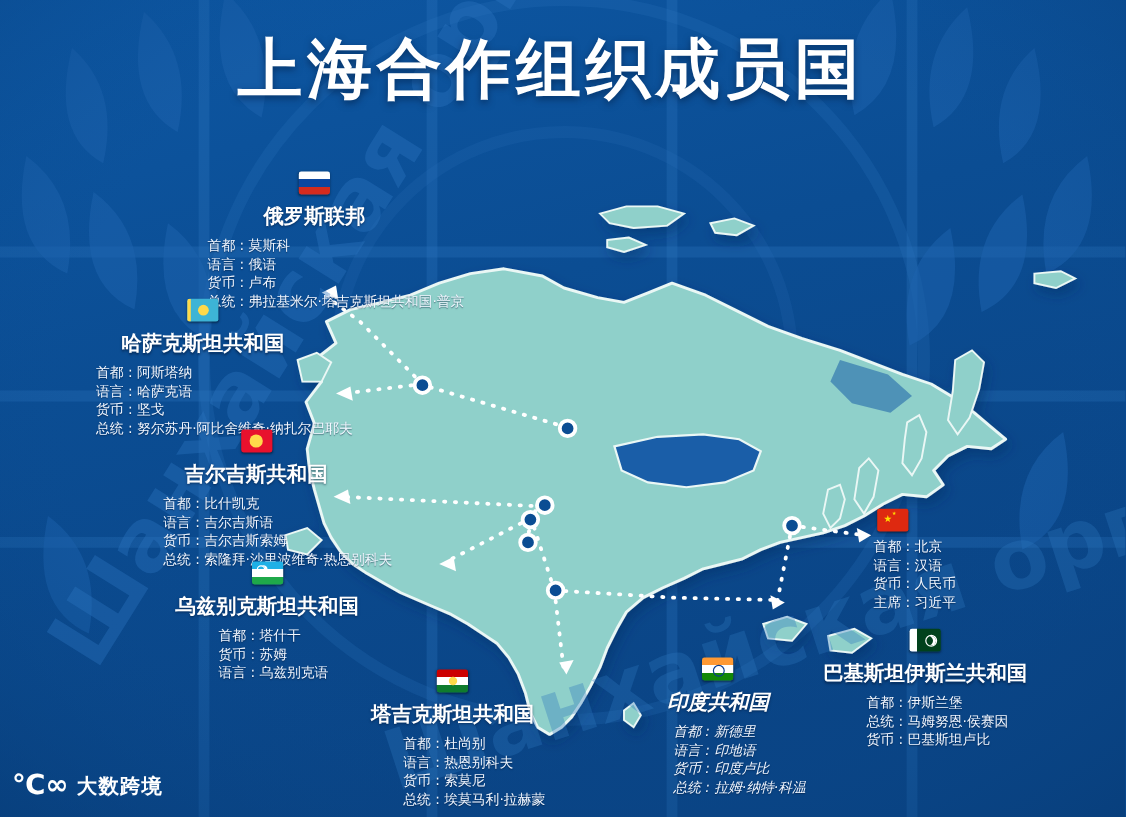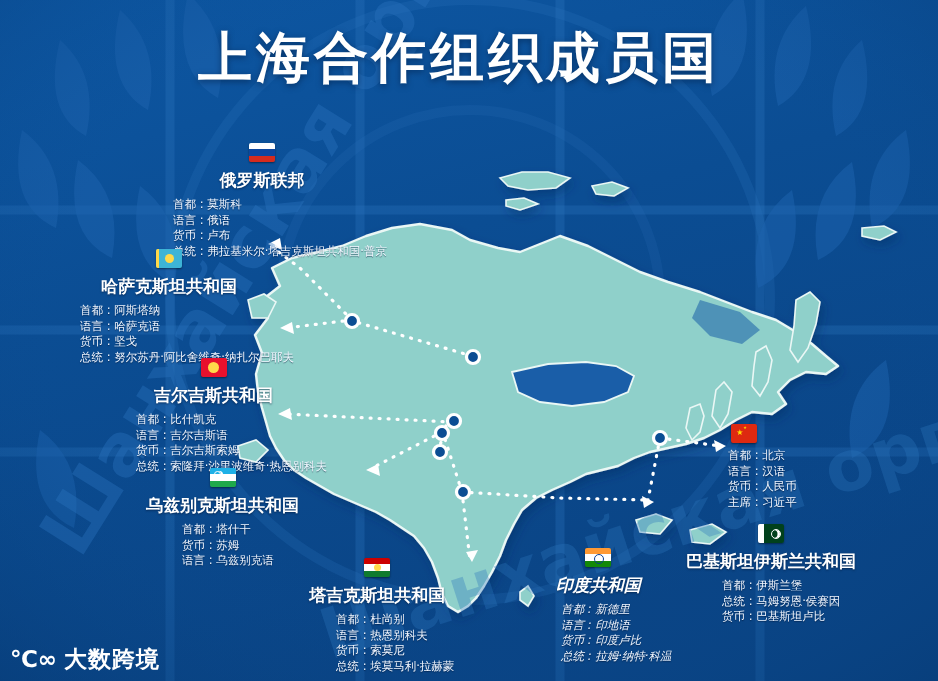--- a/index.html
+++ b/index.html
@@ -54,21 +54,21 @@
                 border-radius:50%;border:1.5px solid #0a3d91;}
   .f-cn{background:#de2910;}
   .f-cn .star{position:absolute;left:5px;top:5px;color:#ffde00;font-size:8px;line-height:8px;}
   .f-cn .star2{position:absolute;left:12px;top:2px;color:#ffde00;font-size:4px;line-height:4px;}
   .f-pk{background:linear-gradient(90deg,#ffffff 0 25%,#01411c 25% 100%);}
   .f-pk .moon{position:absolute;left:13px;top:5px;width:8px;height:8px;border-radius:50%;
               border:1.5px solid #ffffff;box-shadow:inset -2.5px 0 0 0 #ffffff;}
   
   .logo{position:absolute;left:10px;top:644px;display:flex;align-items:center;gap:7px;}
   .logo-mark{color:#ffffff;font-size:23px;font-weight:bold;line-height:23px;}
-  .logo-text{color:#ffffff;font-size:23px;font-weight:bold;letter-spacing:1px;text-align:right;}
+  .logo-text{color:#ffffff;font-size:17px;font-weight:bold;letter-spacing:1px;text-align:right;}
 </style>
 </head>
 <body>
 
 <div id="stage">
 
   <svg class="bg-svg" viewBox="0 0 938 681" preserveAspectRatio="none">
     <defs>
       <linearGradient id="bgGrad" x1="0" y1="0" x2="0.35" y2="1">
         <stop offset="0%" stop-color="#0d57a3"></stop>

